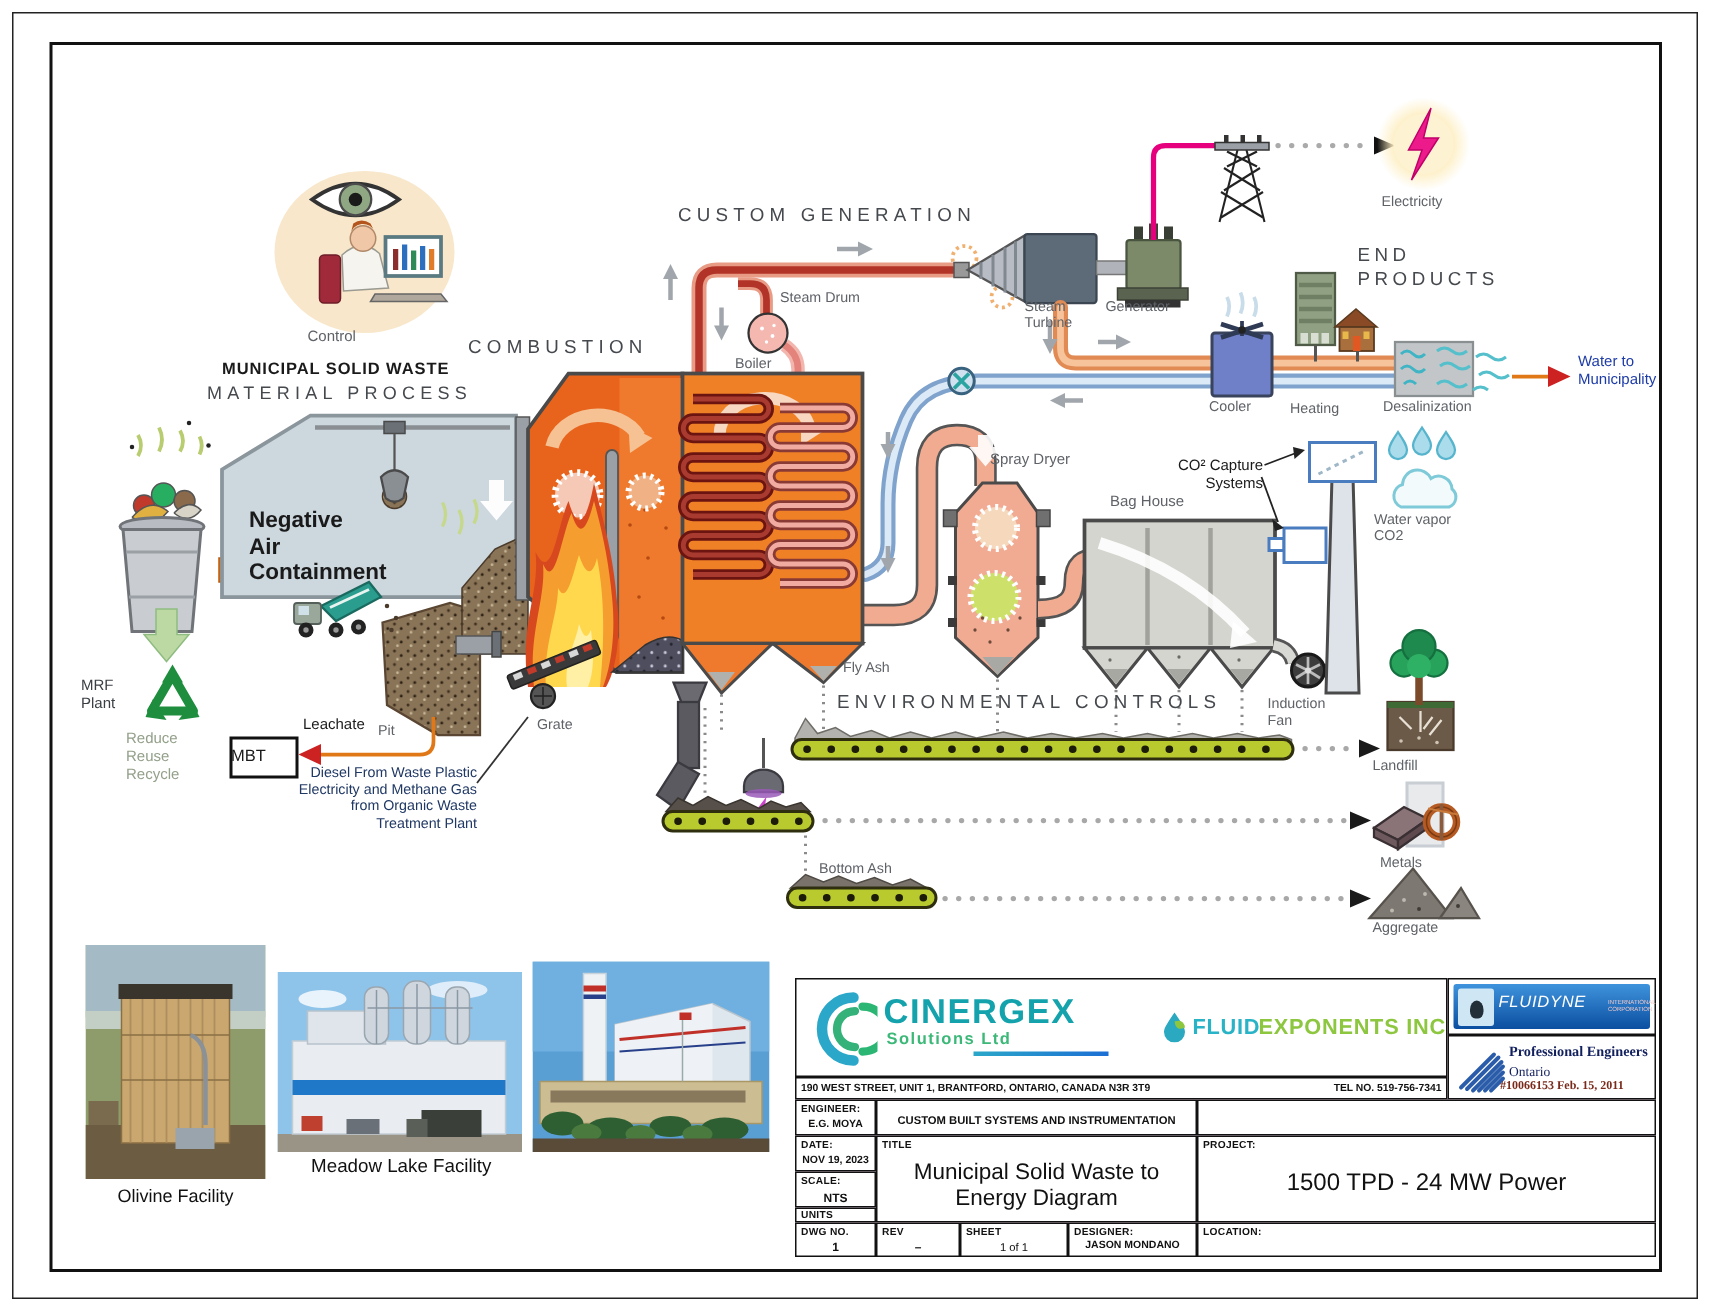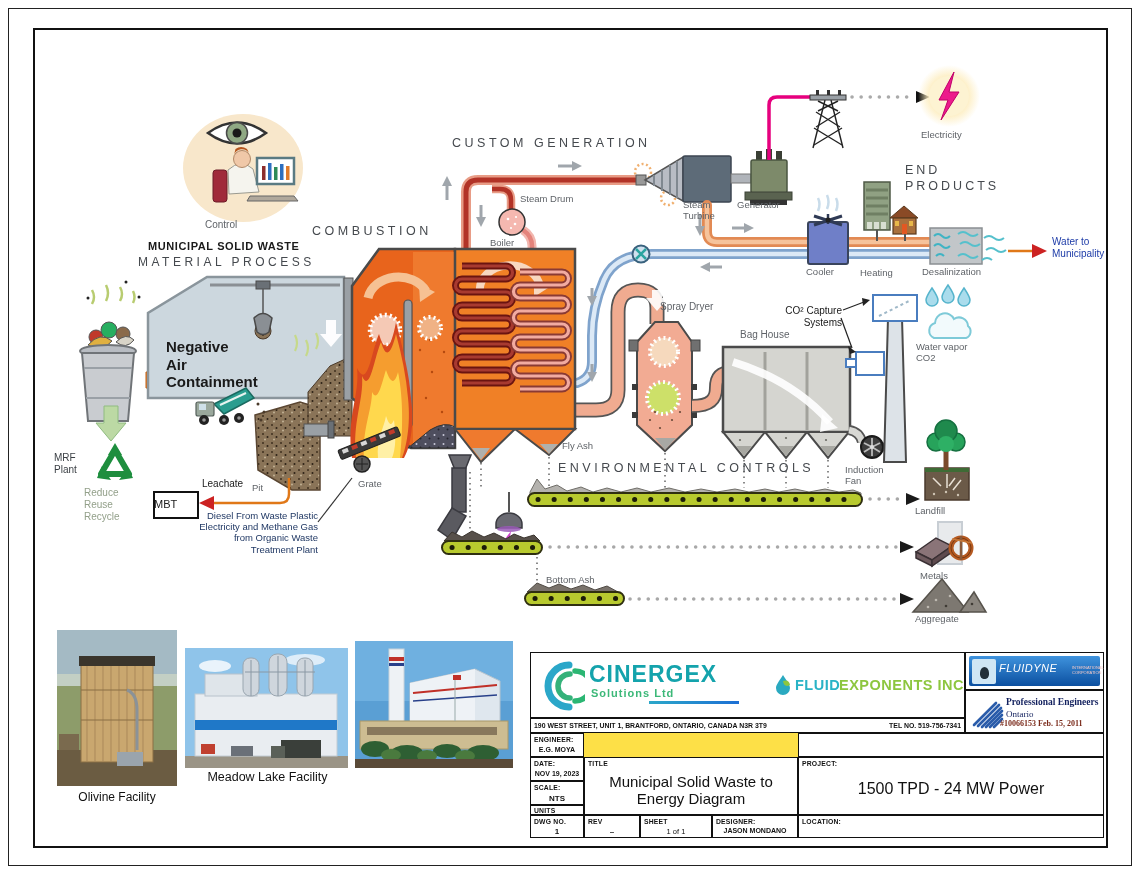--- a/index.html
+++ b/index.html
@@ -10,21 +10,21 @@
   svg.scene{position:absolute;left:0;top:0;z-index:2;}
   .lbl{position:absolute;z-index:6;color:#5f6368;font-size:9.5px;line-height:1.18;white-space:pre-line;}
   .c{text-align:left;}
   .r{text-align:right;}
   .dark{color:#1a1a1a;}
   .head{color:#45494e;letter-spacing:3.5px;font-size:12.5px;}
   .blue{color:#1e3ca8;}
   .navy{color:#203864;font-weight:normal;}
   .grn{color:#93a08a;}
   
-  .tb{position:absolute;left:530px;top:652px;width:574px;height:186px;z-index:6;background:#fde047;}
+  .tb{position:absolute;left:530px;top:652px;width:574px;height:186px;z-index:6;background:#701a75;}
   .cell{position:absolute;border:1px solid #111;box-sizing:border-box;background:#fff;}
   .cap{position:absolute;left:3px;top:2px;font-size:6.8px;font-weight:bold;color:#111;letter-spacing:.2px;}
   .val{position:absolute;left:0;right:0;text-align:center;font-size:8px;font-weight:bold;color:#111;}
   .bigval{position:absolute;left:0;right:0;text-align:center;color:#111;white-space:pre-line;}
   .addr{position:absolute;font-size:6.9px;font-weight:bold;color:#111;}
   .photo{position:absolute;z-index:5;}
   .plabel{position:absolute;z-index:6;color:#111;font-size:12px;text-align:center;}
 </style>
 </head>
 <body>
@@ -657,20 +657,23 @@
       <div class="val" style="top:12px;">NTS</div>
     </div>
     <div class="cell" style="left:0;top:153px;width:54px;height:10px;">
       <div class="cap" style="top:1px;">UNITS</div>
     </div>
     <div class="cell" style="left:0;top:163px;width:54px;height:23px;">
       <div class="cap">DWG NO.</div>
       <div class="val" style="top:11px;">1</div>
     </div>
 
+    <div class="cell" style="left:54px;top:81px;width:214px;height:24px;">
+      <div style="position:absolute;left:0;right:0;top:8px;text-align:center;font-size:7.5px;font-weight:bold;color:#111;">CUSTOM BUILT SYSTEMS AND INSTRUMENTATION</div>
+    </div>
     <div class="cell" style="left:54px;top:105px;width:214px;height:58px;">
       <div class="cap">TITLE</div>
       <div class="bigval" style="top:15px;font-size:15px;">Municipal Solid Waste to
 Energy Diagram</div>
     </div>
     <div class="cell" style="left:54px;top:163px;width:56px;height:23px;">
       <div class="cap">REV</div>
       <div class="val" style="top:11px;">–</div>
     </div>
     <div class="cell" style="left:110px;top:163px;width:72px;height:23px;">

